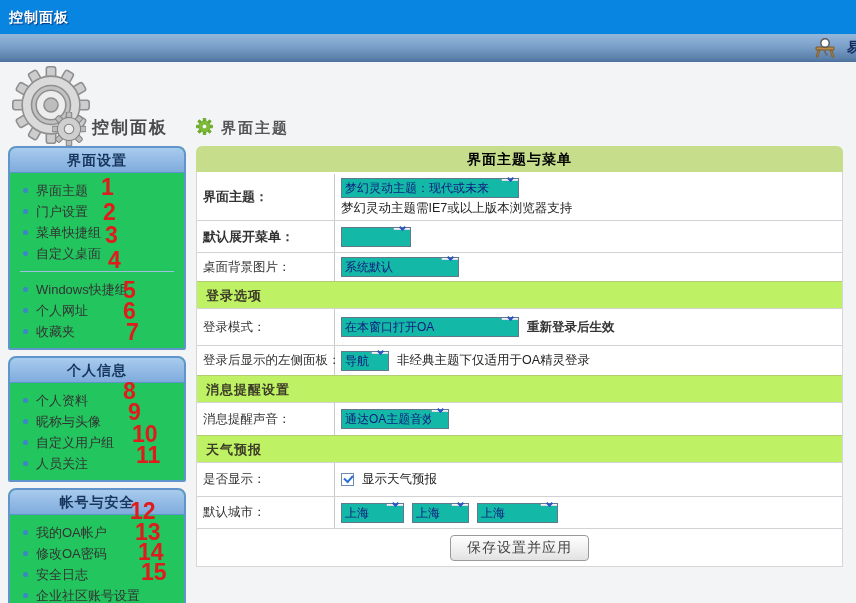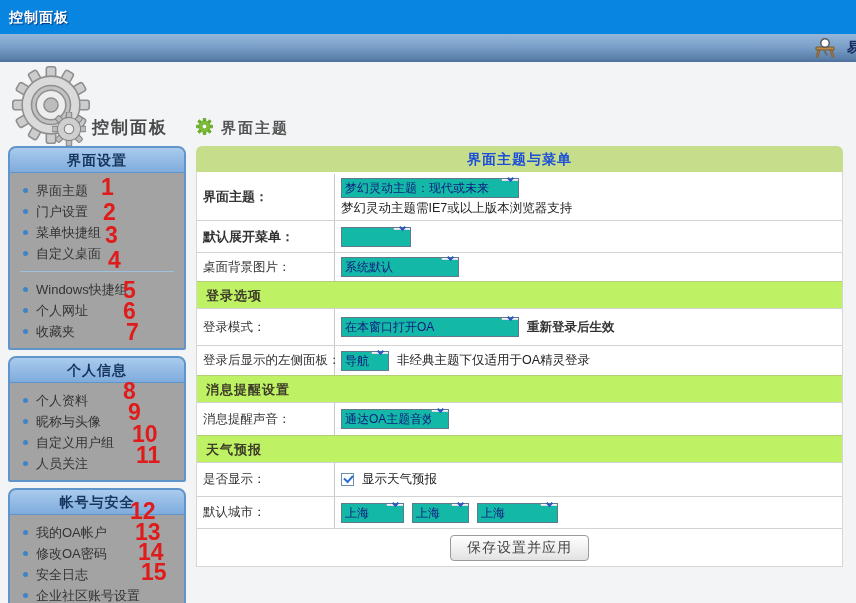--- a/index.html
+++ b/index.html
@@ -19,36 +19,36 @@
 
   
   .gears { position:absolute; left:12px; top:66px; }
   .gear-small-wrap { position:absolute; left:52px; top:112px; }
   .page-heading { position:absolute; left:92px; top:116px; font-size:17px; font-weight:bold; color:#4a4a4a; letter-spacing:2px; }
   .content-heading { position:absolute; left:196px; top:118px; display:flex; align-items:center; gap:8px; }
   .content-heading .txt { font-size:15px; font-weight:bold; color:#555; letter-spacing:2px; }
 
   
   .sidebar { position:absolute; left:8px; top:146px; width:178px; }
-  .side-box { border:2px solid #5f95ca; border-radius:8px 8px 2px 2px; background:#a3a3a3; margin-bottom:6px; overflow:hidden; }
+  .side-box { border:2px solid #5f95ca; border-radius:8px 8px 2px 2px; background:#22c55e; margin-bottom:6px; overflow:hidden; }
   .side-hdr { height:25px; background:linear-gradient(to bottom,#a9cbee,#7fabdc); color:#17365d; font-size:14px;
               font-weight:bold; text-align:center; line-height:25px; border-bottom:1px solid #5f95ca; letter-spacing:1px; }
   .side-list { padding:7px 0 6px 0; }
   .side-item { display:flex; align-items:center; height:21px; padding-left:13px; font-size:13px; color:#333; cursor:pointer; }
   .side-item .bullet { width:5px; height:5px; border-radius:50%; background:#3d85c8; margin-right:8px; flex:0 0 auto; }
   .side-div { border-top:1px solid #9fc0de; margin:7px 10px; }
 
   
   .num { position:absolute; color:#e01b1b; font-size:23px; font-weight:bold; line-height:1;
          font-family:"Liberation Sans",sans-serif; }
 
   
   .panel { position:absolute; left:196px; top:146px; width:647px; }
   .panel-hdr { height:26px; background:#c6de8c; border-radius:6px 6px 0 0; text-align:center; font-size:14px;
-               font-weight:bold; color:#1d4ed8; line-height:26px; letter-spacing:1px; }
+               font-weight:bold; color:#000000; line-height:26px; letter-spacing:1px; }
   .rows { border:1px solid #d6d6d6; border-top:none; background:#fff; }
   .trow { display:flex; border-top:1px solid #d2d2d2; background:#fff; }
   .trow:first-child { border-top:2px solid #fff; }
   .tlabel { width:138px; flex:0 0 auto; border-right:1px solid #c9c9c9; font-size:12.5px; color:#333;
             padding:0 2px 0 6px; display:flex; align-items:center; white-space:nowrap; }
   .tlabel.bold { font-weight:bold; font-size:13px; }
   .tctrl { flex:1; display:flex; align-items:center; padding-left:6px; gap:8px; }
   .sechdr { height:27px; background:#bef264; font-size:13px; font-weight:bold; color:#3c3c28;
             line-height:27px; padding-left:9px; border-top:1px solid #b5cd77; letter-spacing:1px; }
   .note { font-size:12.5px; color:#222; }

